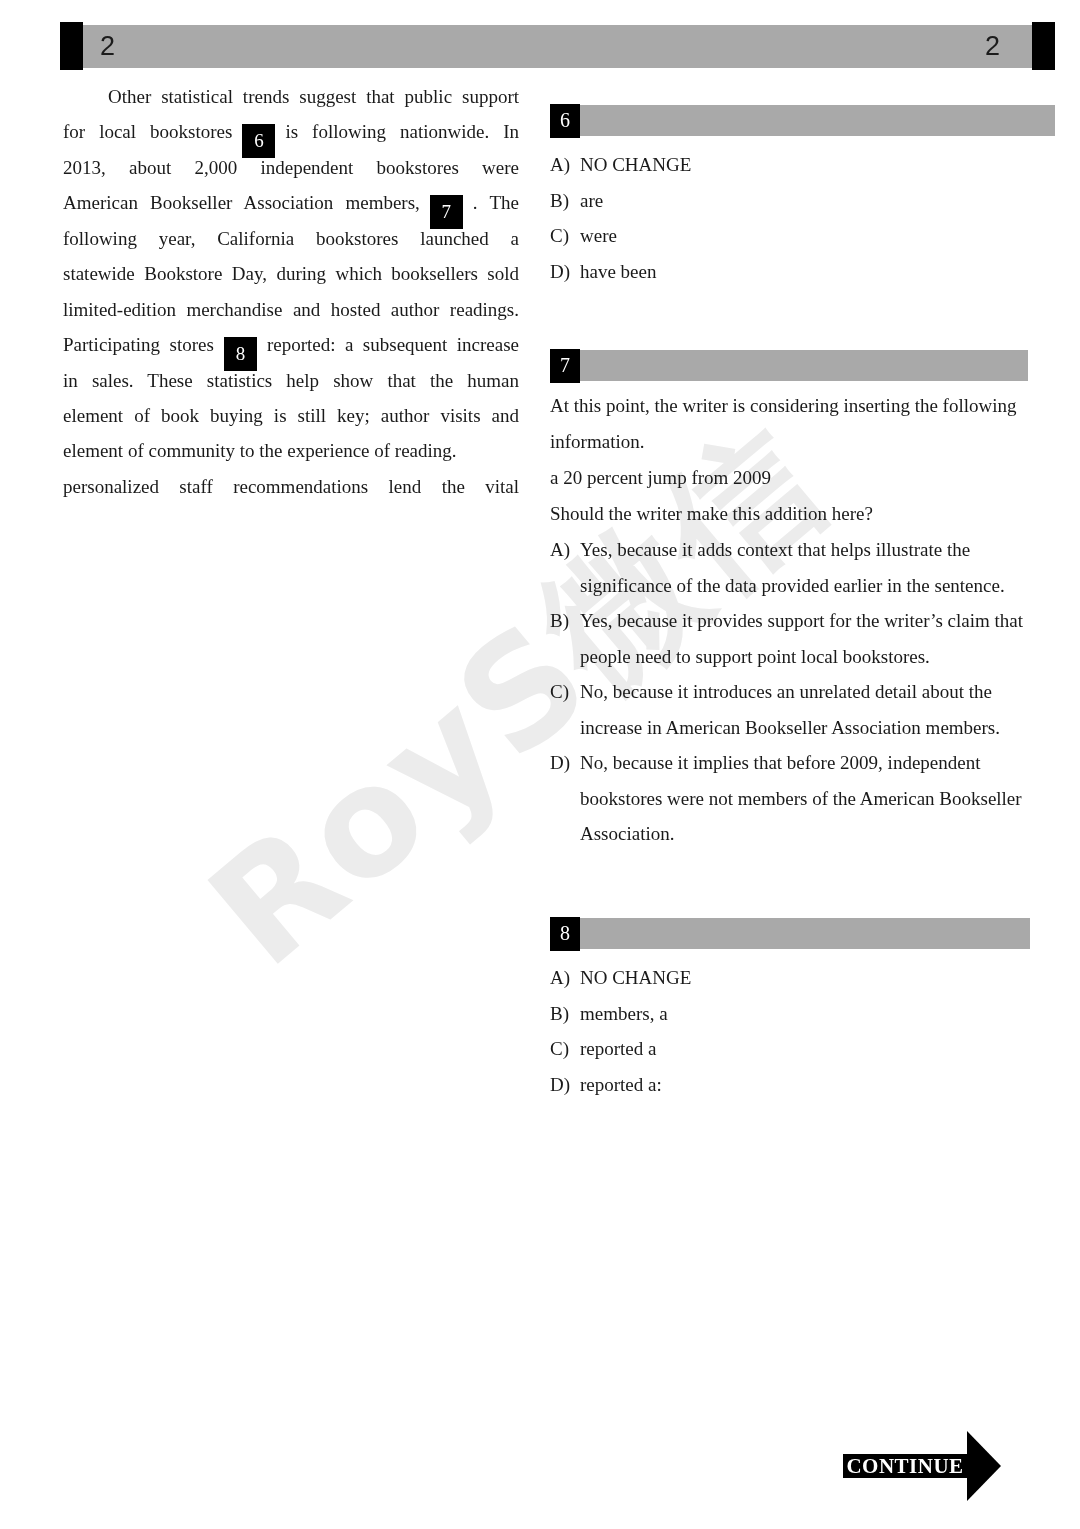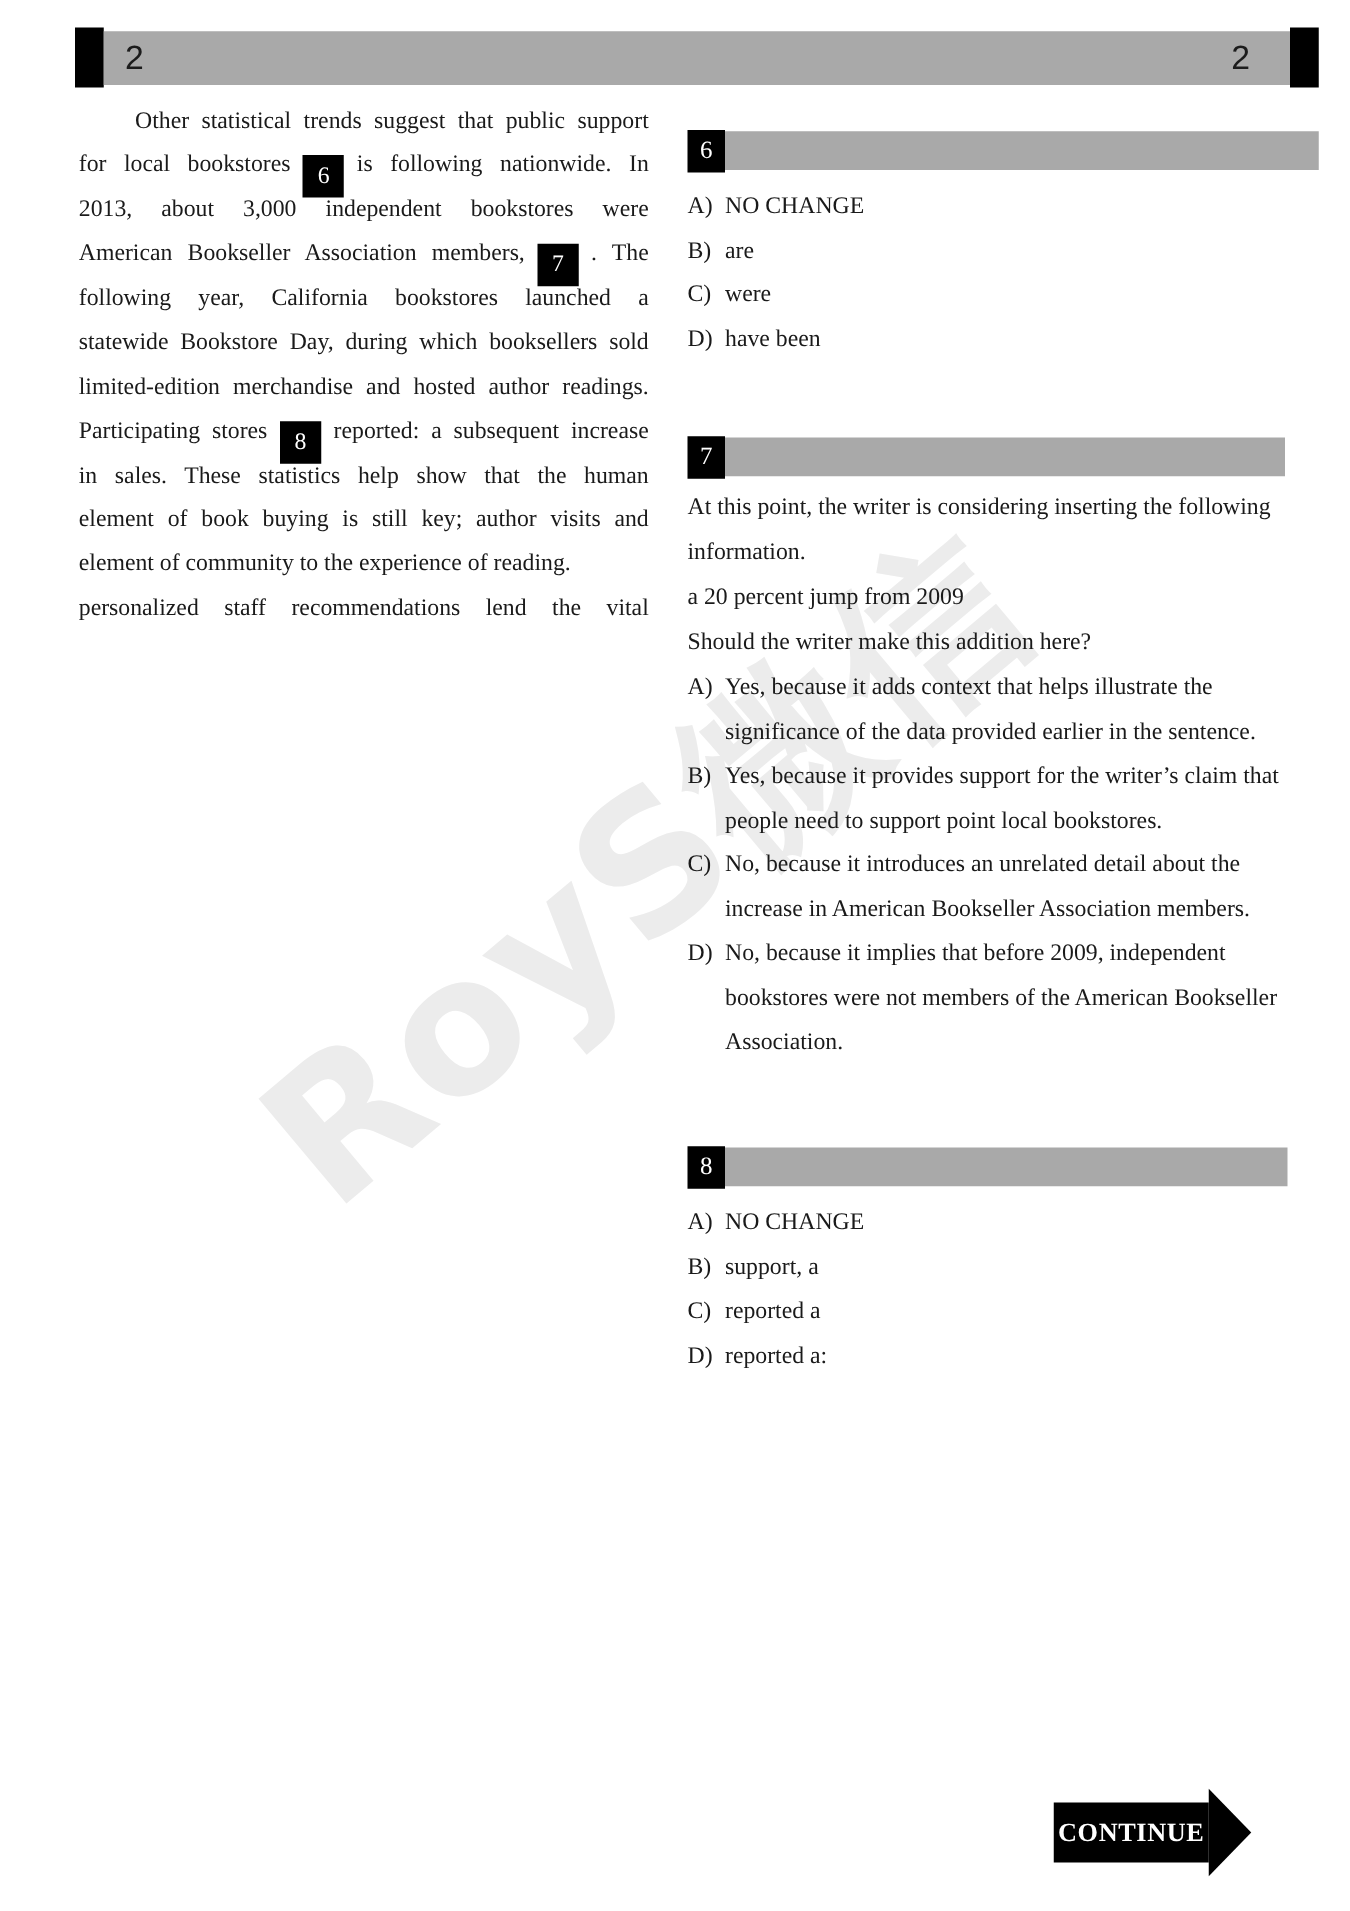--- a/index.html
+++ b/index.html
@@ -58,21 +58,21 @@
   #q6 .choices { margin-top:9px; }
   #q7 .choices { margin-top:0; }
   #q8 .choices { margin-top:9px; }
   .choice { display:flex; }
   .clabel { width:30px; flex:none; line-height:35.5px; }
   .cline { line-height:35.5px; white-space:nowrap; }
 
   
   .continue { position:absolute; left:843px; top:1431px; display:flex; align-items:center; }
   .crect {
-    width:124px; height:48px; background:#000; color:#fff;
+    width:124px; height:24px; background:#000; color:#fff;
     font-weight:bold; font-size:21px; letter-spacing:0.5px;
     display:flex; align-items:center; justify-content:center;
   }
   .ctri { width:0; height:0; border-top:35px solid transparent; border-bottom:35px solid transparent; border-left:34px solid #000; }
 </style>
 </head>
 <body>
 
 <div class="page">
 
@@ -85,21 +85,21 @@
       <span class="pn-right">2</span>
     </div>
     <div class="hsq"></div>
   </div>
 
   <div class="passage">
     <div class="pline just first">Other statistical trends suggest that public support</div>
     <div class="pline just">
       <span>for local bookstores</span><span class="qbox">6</span><span class="u">is</span><span> following nationwide. In</span>
     </div>
-    <div class="pline just">2013, about 3,000 independent bookstores were</div>
+    <div class="pline just">2013, about 2,000 independent bookstores were</div>
     <div class="pline just">
       <span>American Bookseller Association members,</span><span class="qbox">7</span><span>. The</span>
     </div>
     <div class="pline just">following year, California bookstores launched a</div>
     <div class="pline just">statewide Bookstore Day, during which booksellers sold</div>
     <div class="pline just">limited-edition merchandise and hosted author readings.</div>
     <div class="pline just">
       <span>Participating stores</span><span class="qbox">8</span><span class="u">reported:</span><span> a subsequent increase</span>
     </div>
     <div class="pline just">in sales. These statistics help show that the human</div>
@@ -193,21 +193,21 @@
     <div class="choices">
       <div class="choice">
         <span class="clabel">A)</span>
         <div class="ctext">
             <div class="cline">NO CHANGE</div>
           </div>
       </div>
       <div class="choice">
         <span class="clabel">B)</span>
         <div class="ctext">
-            <div class="cline">support, a</div>
+            <div class="cline">members, a</div>
           </div>
       </div>
       <div class="choice">
         <span class="clabel">C)</span>
         <div class="ctext">
             <div class="cline">reported a</div>
           </div>
       </div>
       <div class="choice">
         <span class="clabel">D)</span>

